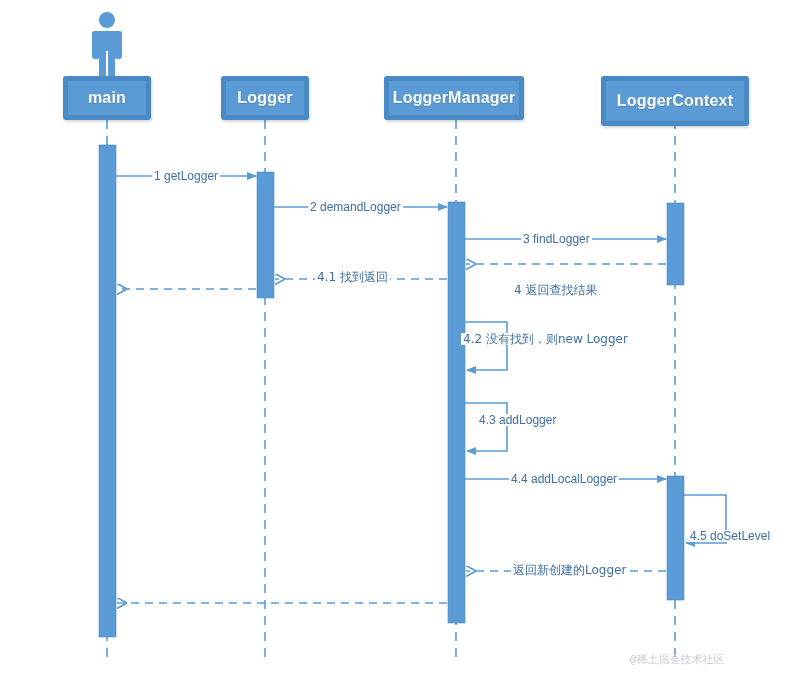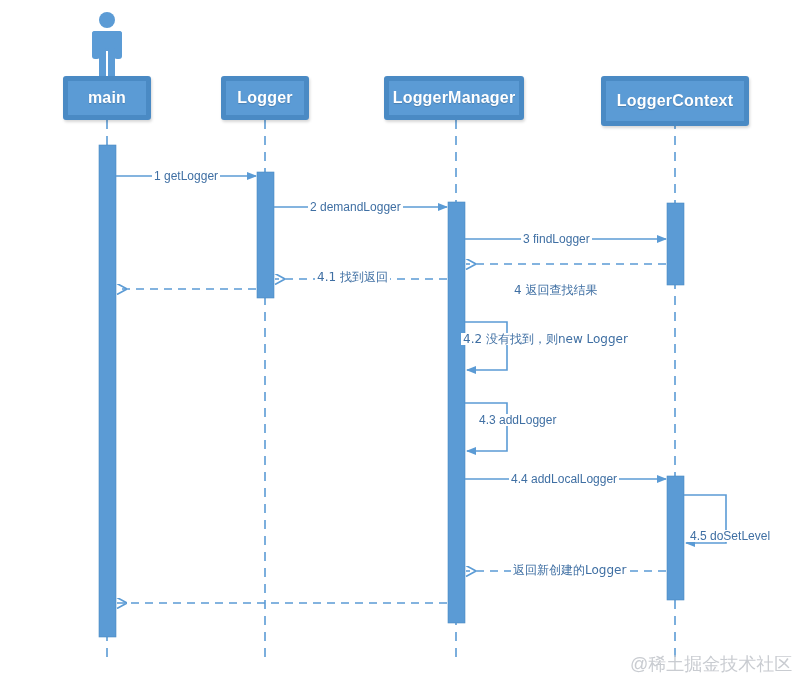--- a/index.html
+++ b/index.html
@@ -46,22 +46,22 @@
     line-height: 1;
     background: #ffffff;
     padding: 0 2px;
   }
   .msg-label.cjk {
     font-family: "DejaVu Sans", "Liberation Sans", sans-serif;
   }
   .watermark {
     position: absolute;
     color: #c9ccd1;
-    font-size: 18px;
-    font-family: Liberation Sans, sans-serif;
+    font-size: 11px;
+    font-family: Liberation Mono, monospace;
     white-space: nowrap;
   }
 </style>
 </head>
 <body>
 
 <div id="diagram-root">
 
   <svg id="seq-svg" viewBox="0 0 795 693" xmlns="http://www.w3.org/2000/svg">
     <defs>

